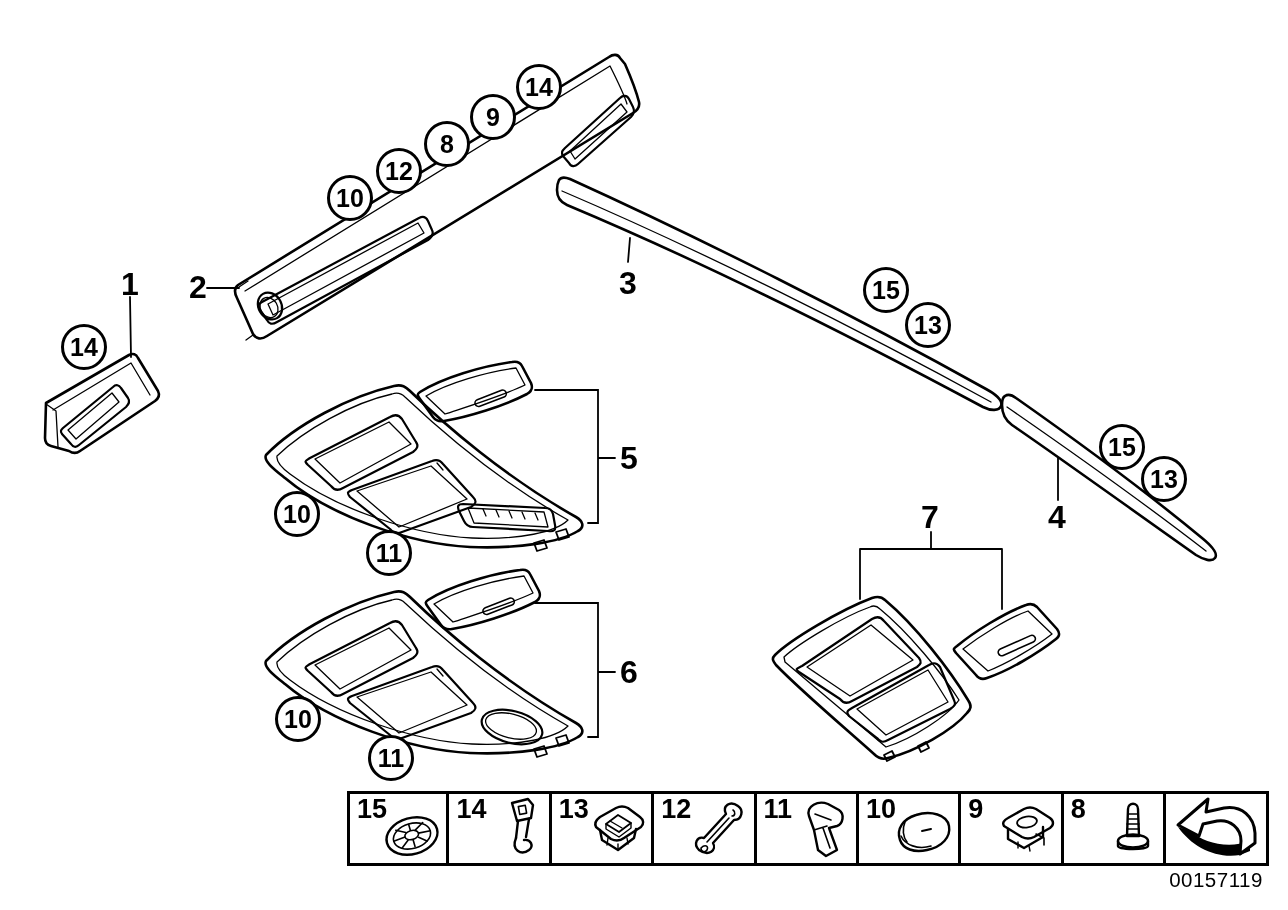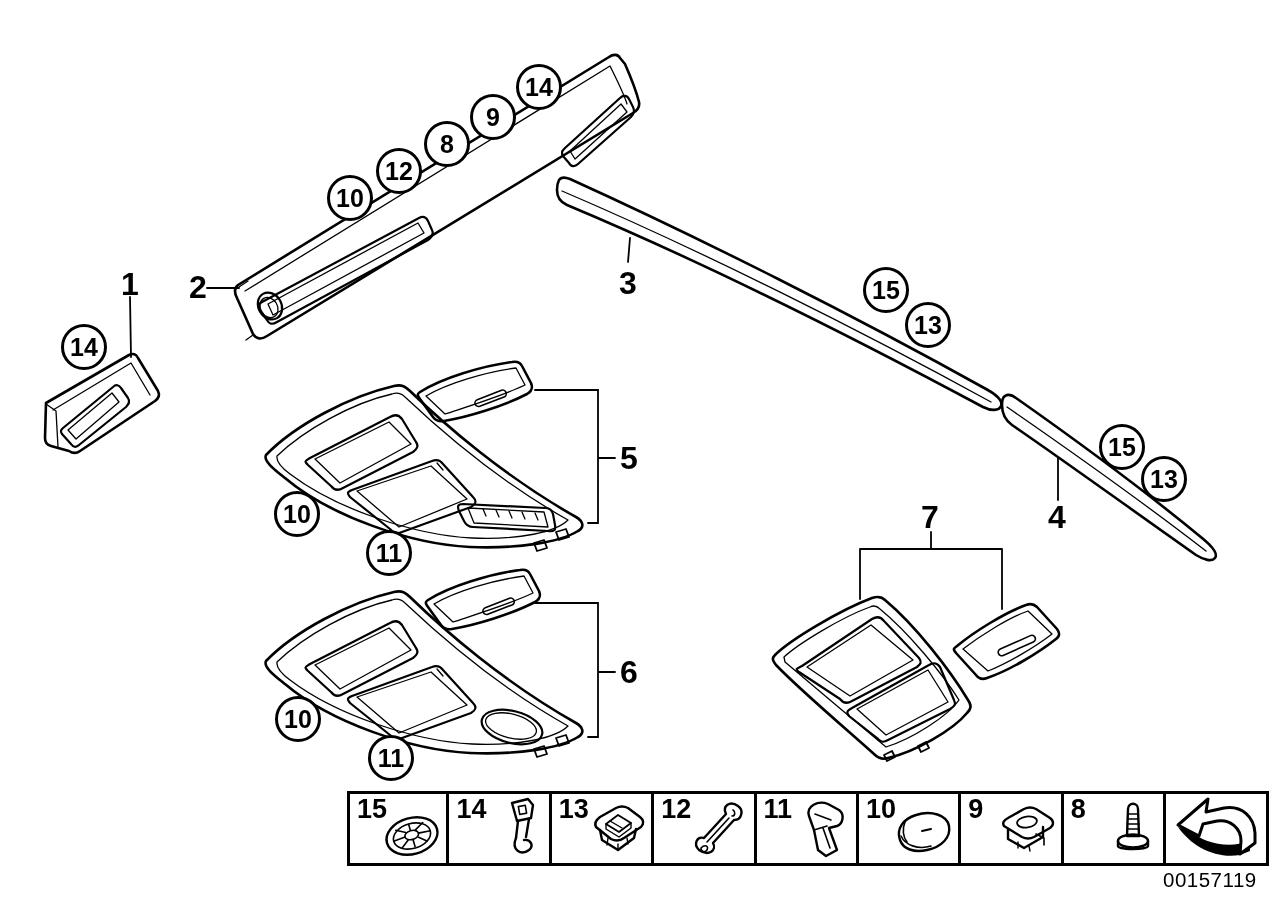--- a/index.html
+++ b/index.html
@@ -25,21 +25,21 @@
   .lcell{
     position:relative;box-sizing:border-box;width:102.4px;height:75px;
     border:3px solid #000;border-left:none;background:#fff;cursor:pointer;
   }
   .lcell:first-child{border-left:3px solid #000;}
   .lnum{position:absolute;top:0px;left:7px;font-weight:700;font-size:27px;}
   .licon{position:absolute;right:1px;bottom:1px;}
   .licon svg{display:block;}
   .ic{stroke:#000;fill:none;stroke-width:2.4;stroke-linejoin:round;stroke-linecap:round;}
   .diagram-id{
-    position:absolute;left:1163px;top:868px;width:106px;text-align:left;
+    position:absolute;left:1163px;top:868px;width:106px;text-align:center;
     font-size:20.5px;letter-spacing:0.5px;
   }
 </style>
 </head>
 <body>
 
 <div class="stage">
 
   <svg class="artwork" width="1288" height="910" viewBox="0 0 1288 910">
 

